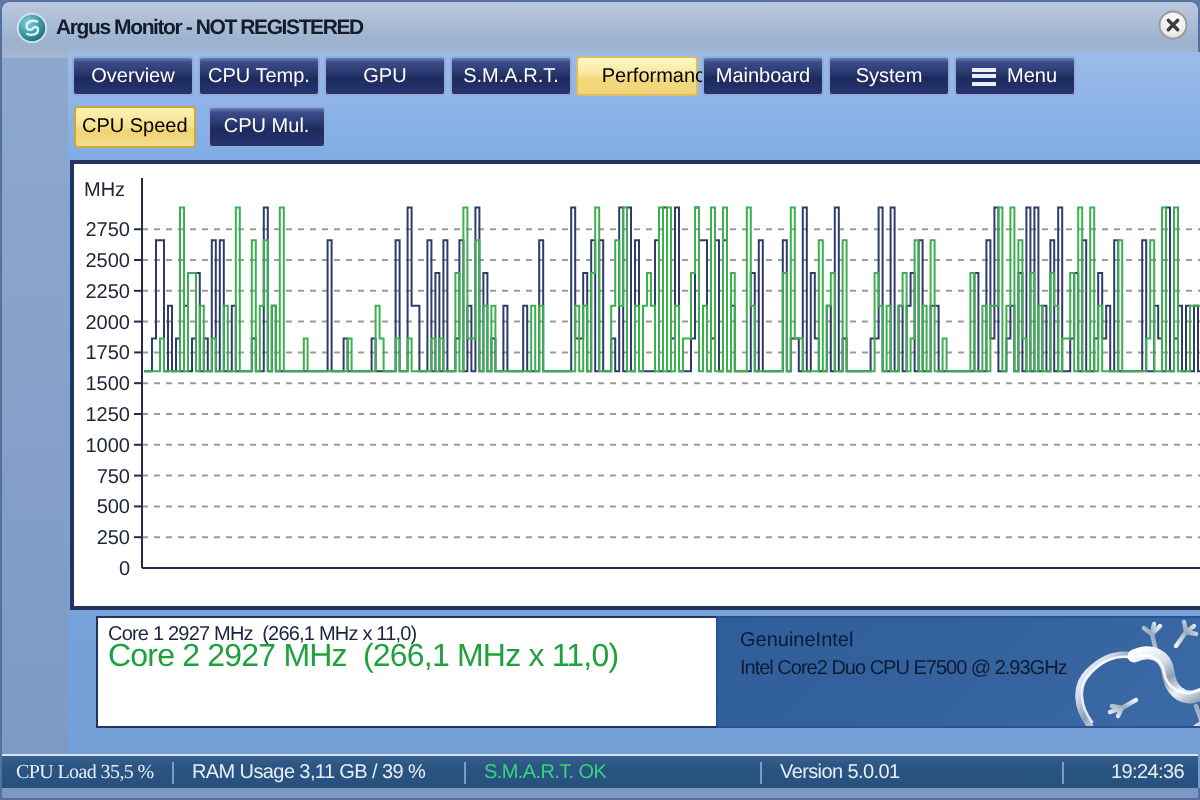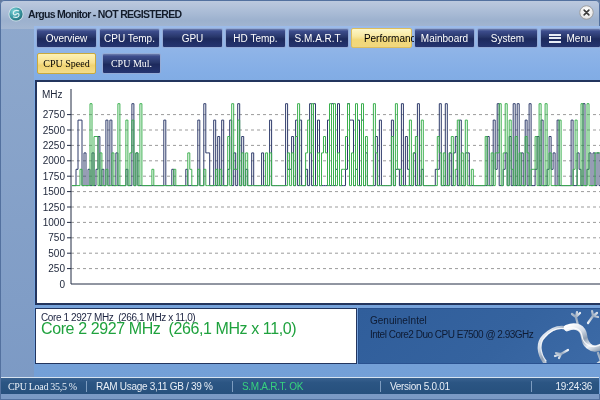--- a/index.html
+++ b/index.html
@@ -31,29 +31,29 @@
     background:linear-gradient(180deg,#fdf7c8 0,#f8e9a2 40%,#f2d878 60%,#f0d77e 100%);
     border-color:#dcbd5e;padding-left:22px; }
   .hamburger { display:inline-block; width:12px; height:9px;
     border-top:2px solid #e8edf6; border-bottom:2px solid #e8edf6; position:relative; }
   .hamburger:before { content:""; position:absolute; left:0; top:1.5px; width:12px; height:2px;
     background:#e8edf6; }
   
   .subtabrow { position:absolute; left:3px; top:27px; height:22px; display:flex; gap:6px; }
   .subtab { min-width:59px; height:21px; padding:0 3px; display:flex; align-items:center;
     justify-content:center; font-size:10px; color:#fff; border:1px solid #94abd6; border-radius:2px;
-    background:linear-gradient(180deg,#6d7fae 0,#3c4c8c 12%,#273669 45%,#1d2a5d 55%,#253570 100%);font-family:Liberation Serif, serif; }
+    background:linear-gradient(180deg,#6d7fae 0,#3c4c8c 12%,#273669 45%,#1d2a5d 55%,#253570 100%); }
   .subtab.active { color:#000; border-color:#c9a93c;
     background:linear-gradient(180deg,#fdf2b4 0,#f7e191 45%,#f0d372 60%,#f3dd8b 100%); }
   
   .graph-panel { position:absolute; left:1px; top:54px; width:590px; height:225px;
     background:#ffffff; border:2px solid #23355e; }
   .graph-svg { position:absolute; left:0; top:0; }
   
-  .core-box { position:absolute; left:1px; top:282px; width:322px; height:56px;
+  .core-box { position:absolute; left:14px; top:282px; width:322px; height:56px;
     background:#ffffff; border:1px solid #23355e; padding:4px 5px; }
   .core-line1 { font-size:10px; color:#1c2340; line-height:10px; white-space:pre; letter-spacing:-0.4px; }
   .core-line2 { font-size:16px; color:#1fa23e; line-height:10px; margin-top:1px; white-space:pre; letter-spacing:-0.4px; }
   .cpu-box { position:absolute; left:324px; top:282px; width:267px; height:56px;
     background:linear-gradient(135deg,#305e9b 0,#35639f 55%,#3e6ca8 100%);
     border:1px solid #2a5290; overflow:hidden; }
   .cpu-vendor { position:absolute; left:11px; top:6px; font-size:10px; color:#0e1b33; }
   .cpu-name { position:absolute; left:11px; top:20px; font-size:10px; color:#0e1b33; letter-spacing:-0.5px; }
   .gecko { position:absolute; right:0; top:0; }
   
@@ -101,21 +101,20 @@
       </svg>
     </button>
   </div>
 
   <div class="client">
 
     <div class="tabrow">
       <div class="tab">Overview</div>
       <div class="tab">CPU Temp.</div>
       <div class="tab">GPU</div>
-      <div class="tab">HD Temp.</div>
       <div class="tab">S.M.A.R.T.</div>
       <div class="tab active">Performance</div>
       <div class="tab">Mainboard</div>
       <div class="tab">System</div>
       <div class="tab">
         <span class="hamburger"></span>
         <span>Menu</span>
       </div>
     </div>
 

